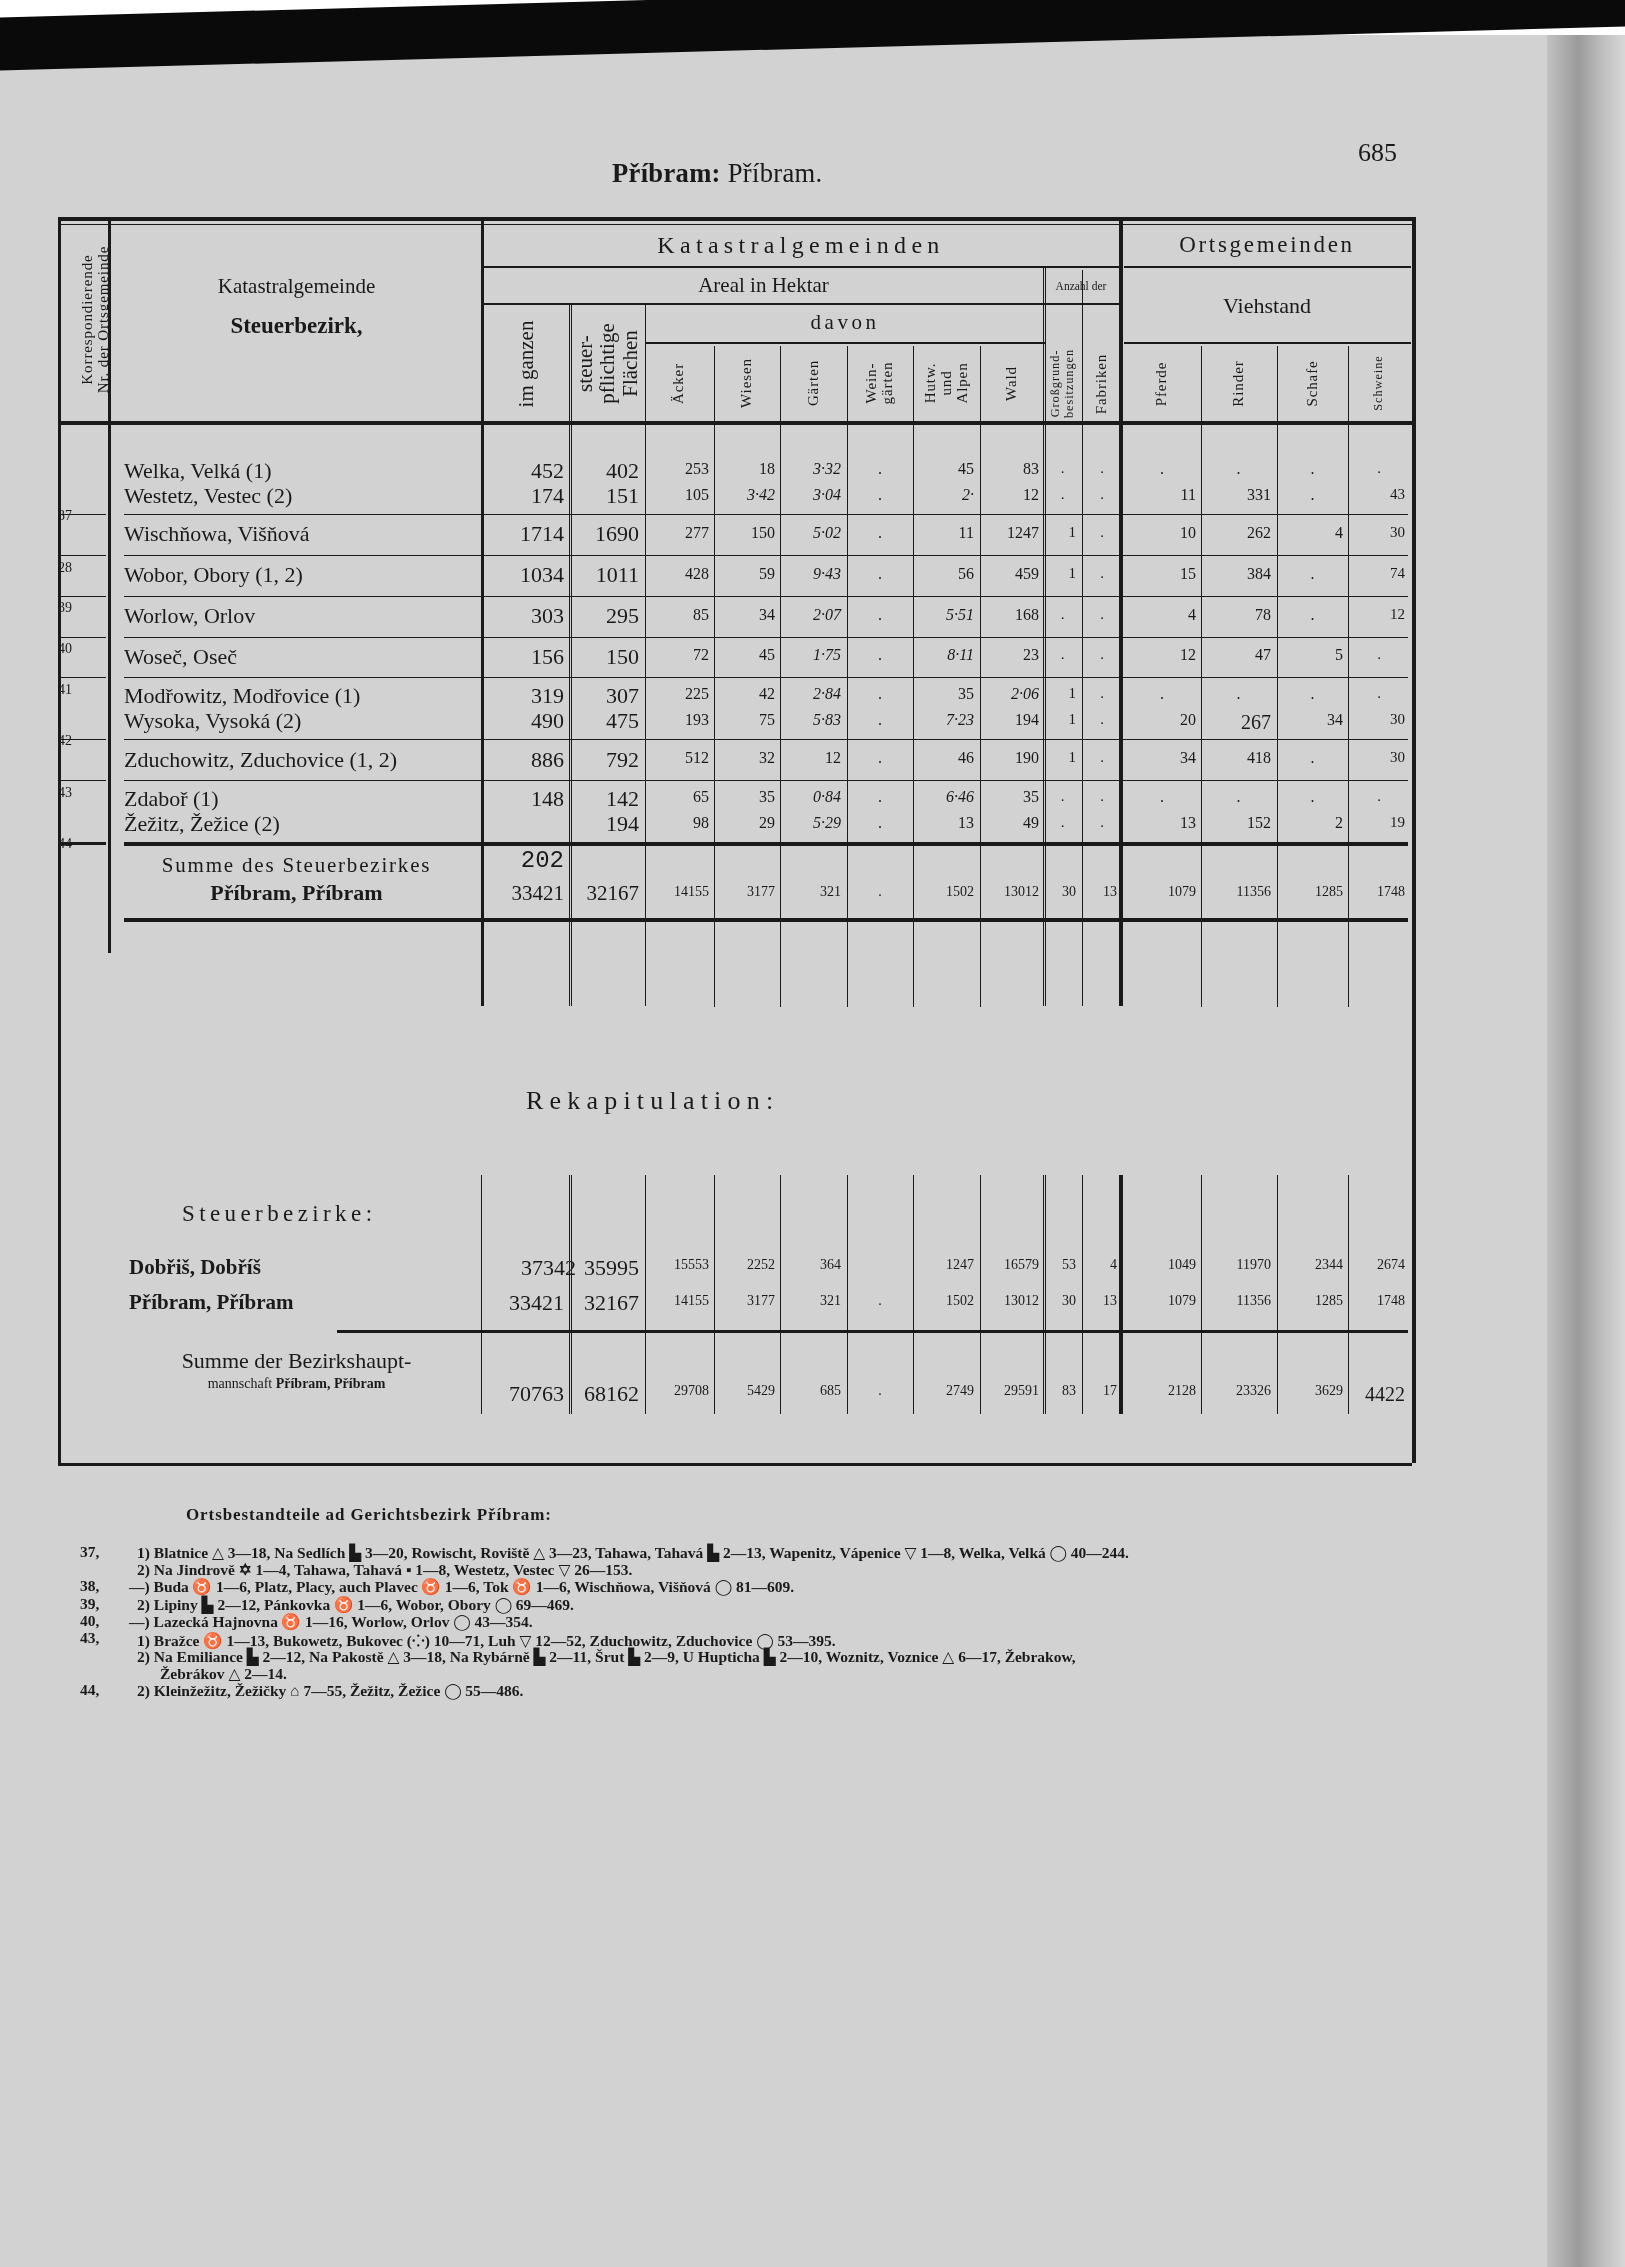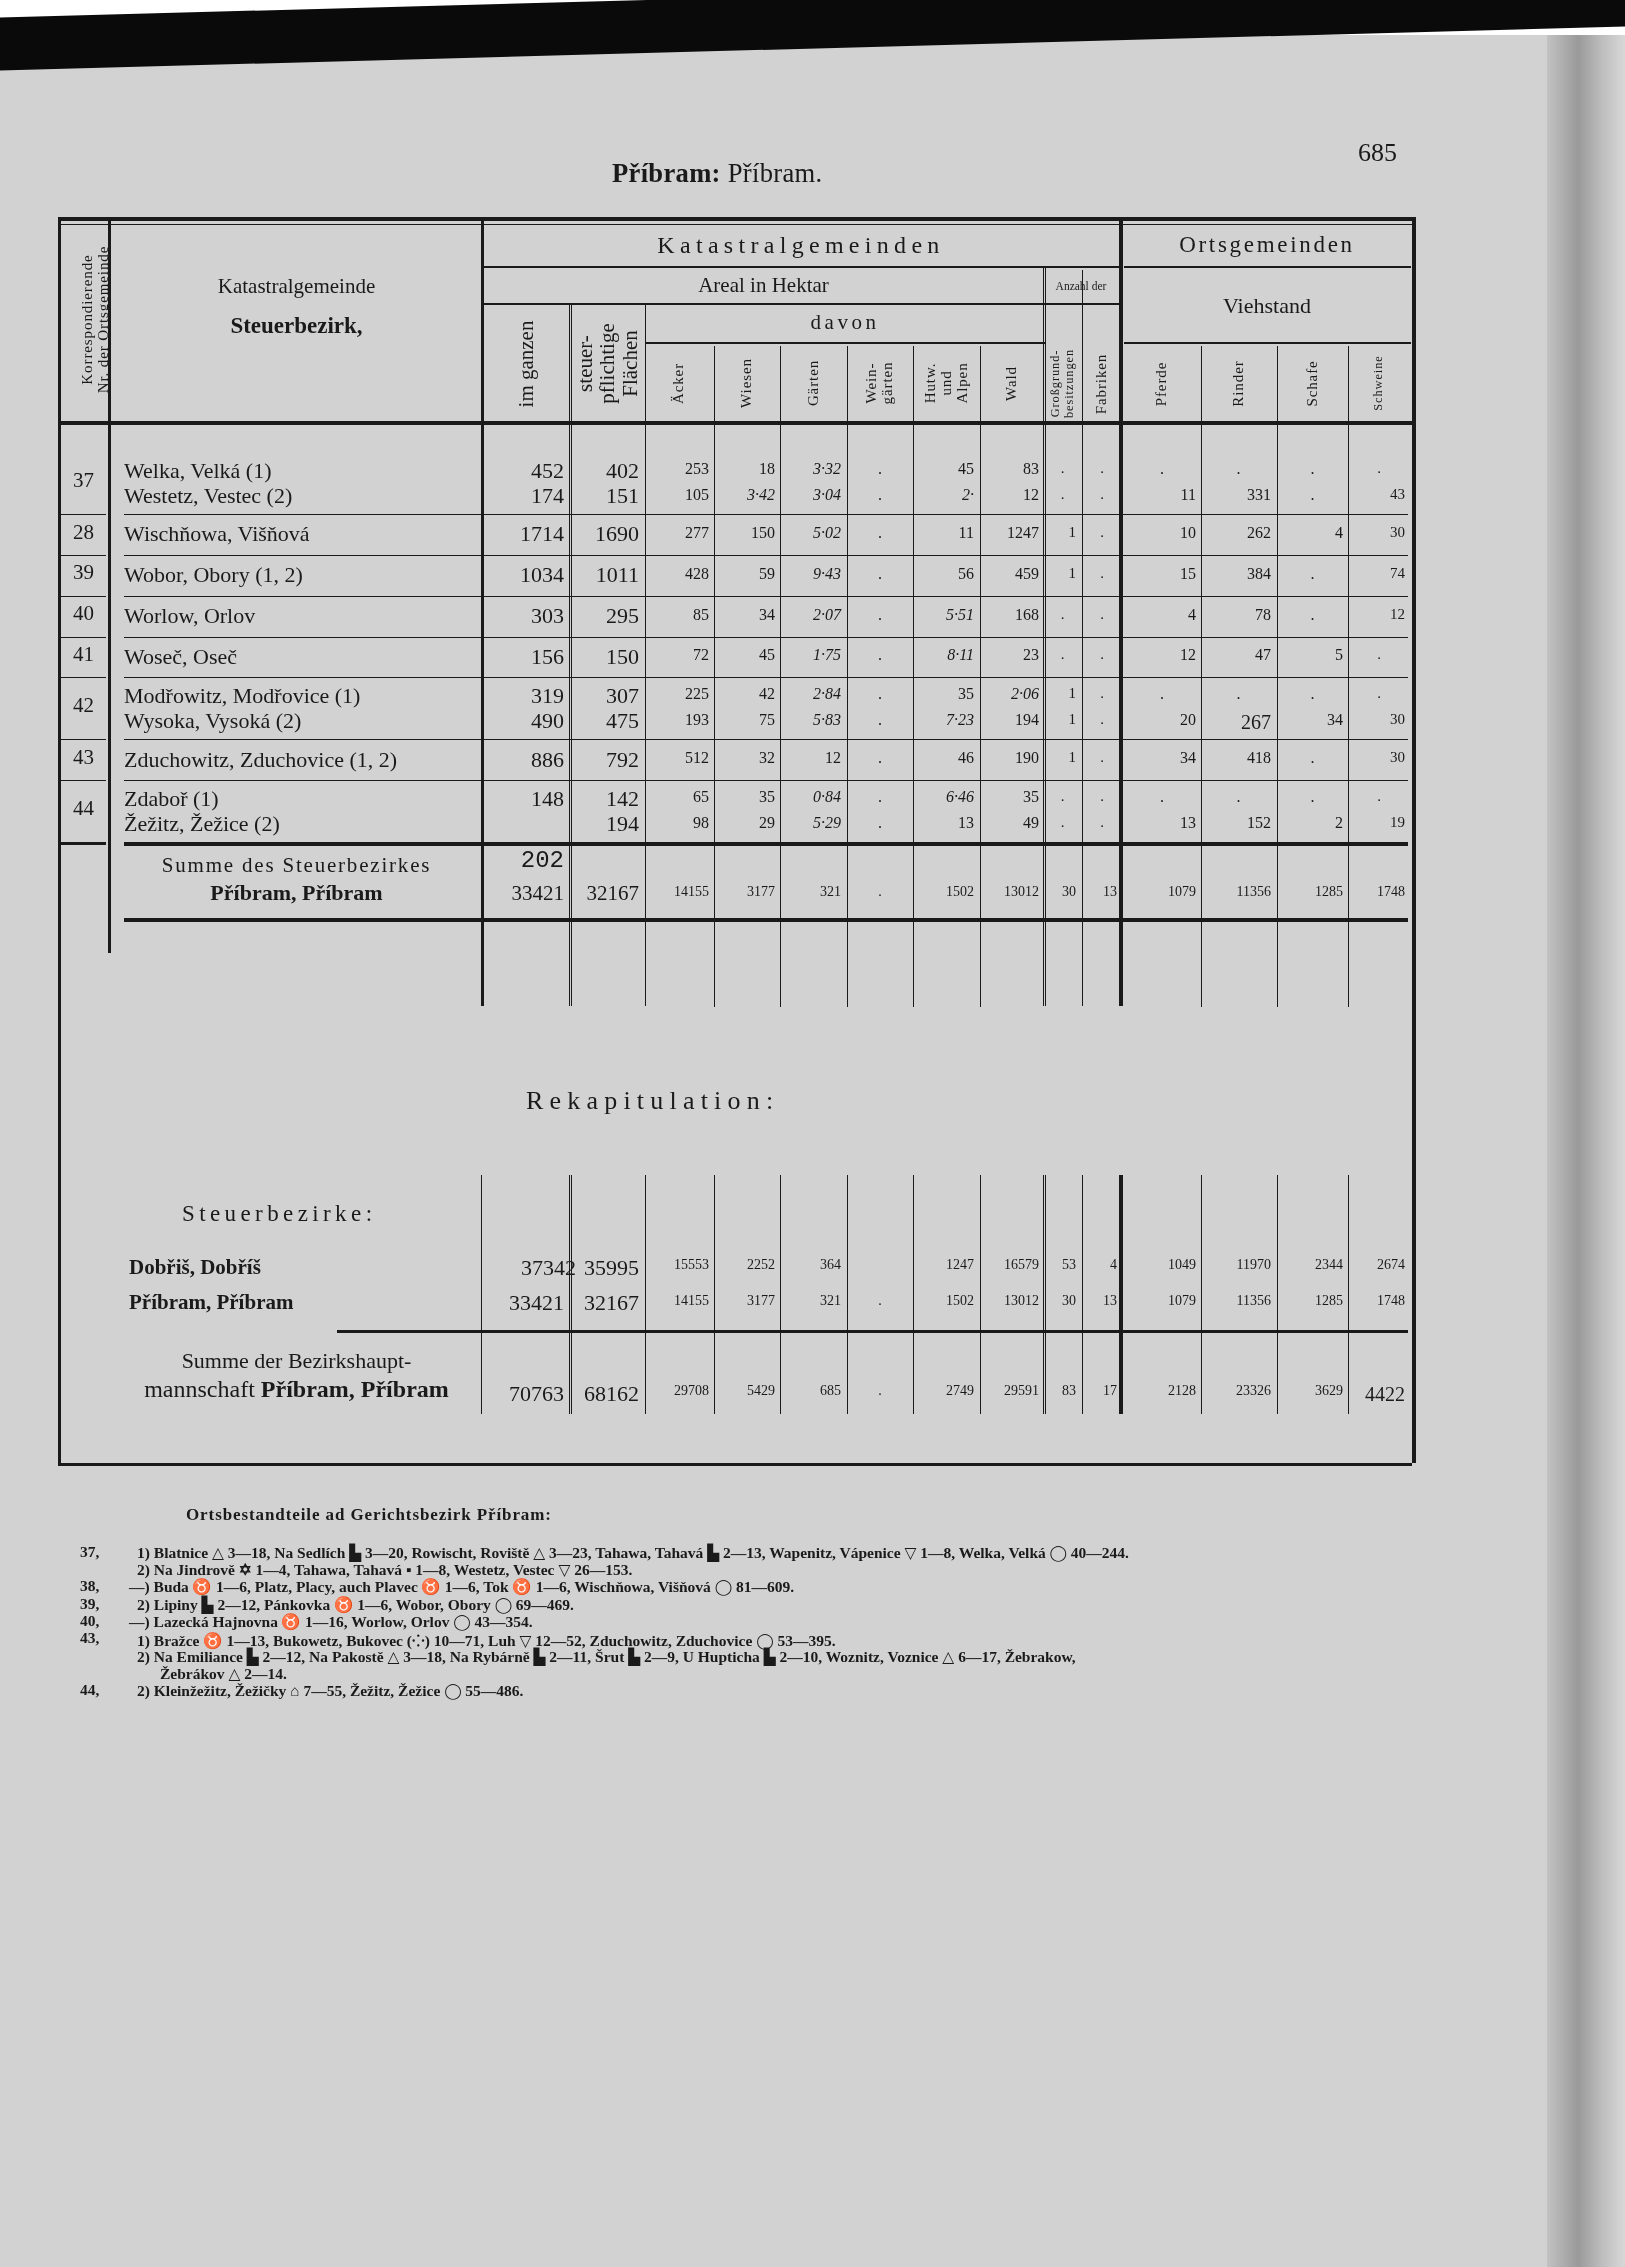--- a/index.html
+++ b/index.html
@@ -12,21 +12,21 @@
 
   .running-title{position:absolute;left:612px;top:158px;font-size:26.6px;font-weight:bold;letter-spacing:0.3px;}
   .running-title .thin{font-weight:normal;}
   .page-number{position:absolute;left:1358px;top:138px;font-size:26px;}
   .hline{position:absolute;background:#1a1a1a;}
   .vline{position:absolute;background:#1a1a1a;width:1.8px;}
   .hdr{position:absolute;text-align:center;}
   .rot{position:absolute;transform:rotate(-90deg);transform-origin:center;white-space:nowrap;text-align:center;line-height:1.05;}
   .cell{position:absolute;text-align:right;white-space:nowrap;}
   .name{position:absolute;white-space:nowrap;font-size:22px;}
-  .nr{position:absolute;font-size:21px;width:51px;text-align:center;}
+  .nr{position:absolute;font-size:14px;width:51px;text-align:left;margin-top:40px;}
   .it{font-style:italic;}
 
   .recap-title{position:absolute;left:526px;top:1086px;font-size:26px;letter-spacing:6.2px;}
   .sb-label{position:absolute;left:182px;top:1201px;font-size:23px;letter-spacing:4.4px;}
   .bold{font-weight:bold;}
 
   .notes-title{position:absolute;left:186px;top:1505px;font-size:17px;font-weight:bold;letter-spacing:0.9px;}
   .note{position:absolute;font-size:15.5px;white-space:nowrap;font-weight:bold;}
   .note-nr{position:absolute;font-size:15.5px;left:80px;font-weight:bold;}
 </style>
@@ -356,21 +356,21 @@
 <div class="cell" style="top: 1293px; font-size: 14px; left: 913px; width: 61px;">1502</div>
 <div class="cell" style="top: 1293px; font-size: 14px; left: 980px; width: 59px;">13012</div>
 <div class="cell" style="top: 1293px; font-size: 14px; left: 1044px; width: 32px;">30</div>
 <div class="cell" style="top: 1293px; font-size: 14px; left: 1082px; width: 35px;">13</div>
 <div class="cell" style="top: 1293px; font-size: 14px; left: 1122px; width: 74px;">1079</div>
 <div class="cell" style="top: 1293px; font-size: 14px; left: 1201px; width: 70px;">11356</div>
 <div class="cell" style="top: 1293px; font-size: 14px; left: 1277px; width: 66px;">1285</div>
 <div class="cell" style="top: 1293px; font-size: 14px; left: 1348px; width: 57px;">1748</div>
 <div class="hline" style="left: 337px; top: 1330px; width: 1071px; height: 2.7px;"></div>
 <div class="hdr" style="left: 111px; top: 1348px; width: 371px; font-size: 22px;">Summe der Bezirkshaupt-</div>
-<div class="hdr" style="left: 111px; top: 1376px; width: 371px; font-size: 24px;"><span>mannschaft </span><span class="bold">Příbram, Příbram</span></div>
+<div class="hdr" style="left: 111px; top: 1376px; width: 371px; font-size: 14px;"><span>mannschaft </span><span class="bold">Příbram, Příbram</span></div>
 <div class="cell" style="top: 1381px; font-size: 22px; left: 483px; width: 81px;">70763</div>
 <div class="cell" style="top: 1381px; font-size: 22px; left: 569px; width: 70px;">68162</div>
 <div class="cell" style="top: 1383px; font-size: 14px; left: 645px; width: 64px;">29708</div>
 <div class="cell" style="top: 1383px; font-size: 14px; left: 714px; width: 61px;">5429</div>
 <div class="cell" style="top: 1383px; font-size: 14px; left: 780px; width: 61px;">685</div>
 <div class="cell" style="top: 1383px; font-size: 14px; left: 847px; width: 66px; text-align: center;">.</div>
 <div class="cell" style="top: 1383px; font-size: 14px; left: 913px; width: 61px;">2749</div>
 <div class="cell" style="top: 1383px; font-size: 14px; left: 980px; width: 59px;">29591</div>
 <div class="cell" style="top: 1383px; font-size: 14px; left: 1044px; width: 32px;">83</div>
 <div class="cell" style="top: 1383px; font-size: 14px; left: 1082px; width: 35px;">17</div>

